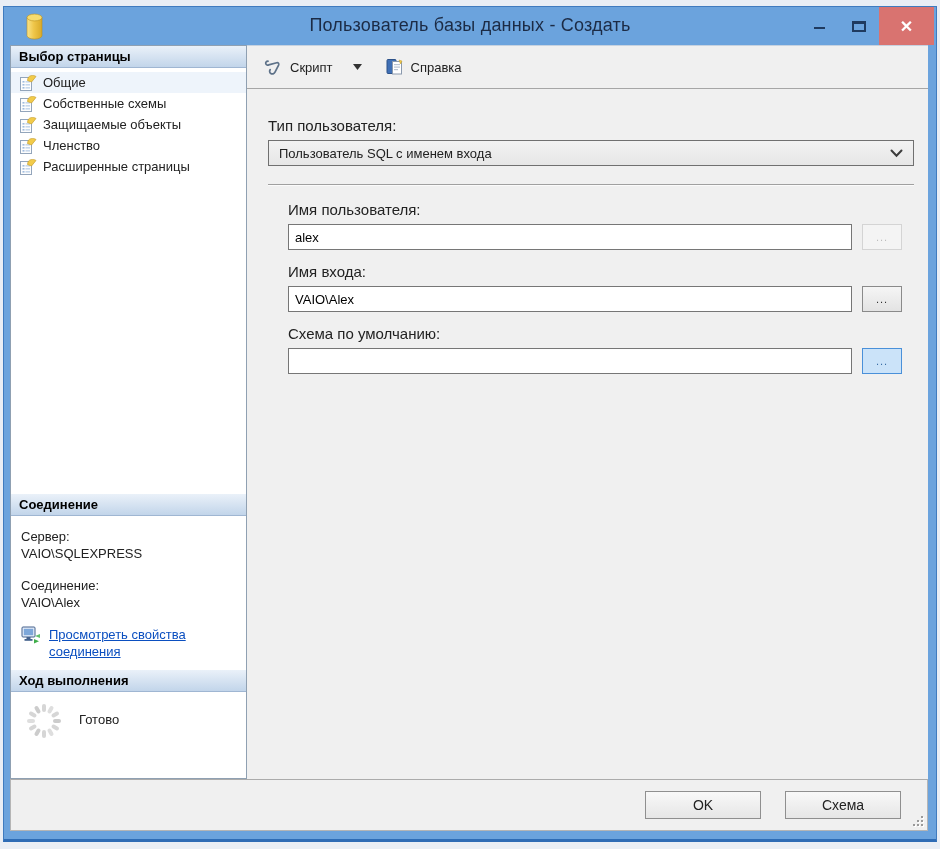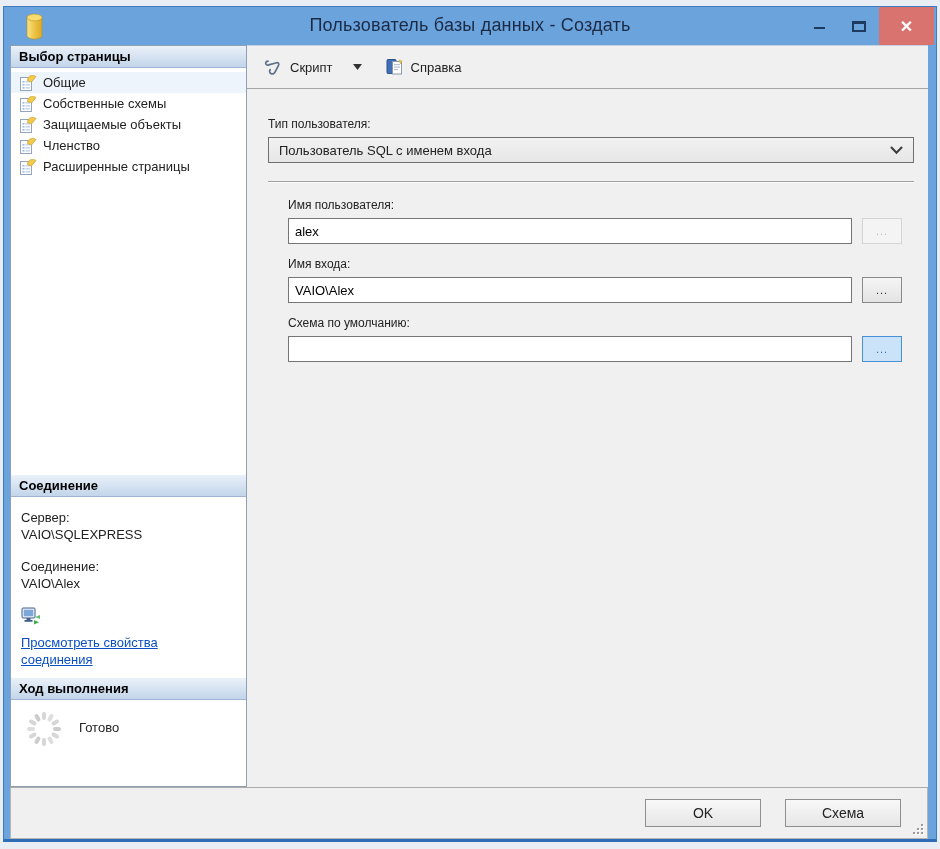--- a/index.html
+++ b/index.html
@@ -27,49 +27,49 @@
   }
   .controls { margin-left: auto; display: flex; align-items: stretch; z-index: 2; }
   .ctrl { width: 40px; display: flex; align-items: center; justify-content: center; cursor: default; }
   .min-glyph { width: 11px; height: 2px; background: #1f3a5f; margin-top: 4px; }
   .max-glyph { width: 14px; height: 11px; border: 2px solid #1f3a5f; border-top-width: 3px; background: transparent; }
   .ctrl-close {
     width: 55px; background: #d97370; color: #fff; font-size: 16px; font-weight: bold;
     display: flex; align-items: center; justify-content: center; margin-right: 2px;
   }
   
-  .inner { flex: 1; margin: 0 8px 0 6px; display: flex; flex-direction: column; min-height: 0; border-radius: 15px; }
+  .inner { flex: 1; margin: 0 8px 8px 6px; display: flex; flex-direction: column; min-height: 0; border-radius: 15px; }
   .body-row { flex: 1; display: flex; min-height: 0; }
   
   .sidebar {
     width: 237px; background: #fff; border: 1px solid #8fa0b2;
     display: flex; flex-direction: column; font-size: 13px;
   }
   .s-header {
     flex: 0 0 22px; background: linear-gradient(#eaf1f9, #c2d5ea);
     border-bottom: 1px solid #9fb6d2; font-weight: bold; font-size: 13px;
     padding: 3px 8px 0; color: #000;
   }
   .page-list { flex: 1; padding-top: 4px; overflow: hidden; }
   .page-item { display: flex; align-items: center; gap: 6px; height: 21px; padding-left: 9px; cursor: default; }
   .page-item.selected { background: #eef4fb; }
   .page-item .lbl { white-space: nowrap; }
   .conn-block { padding: 12px 10px 10px; }
   .kv { margin-bottom: 15px; line-height: 17px; }
-  .link-row { display: flex; gap: 8px; align-items: flex-start; flex-direction: column; }
+  .link-row { display: flex; gap: 8px; align-items: flex-start; }
   .link-row a { color: #0b4fc0; text-decoration: underline; width: 158px; display: inline-block; line-height: 17px; cursor: pointer; }
   .prog-block { flex: 0 0 86px; display: flex; align-items: flex-start; gap: 16px; padding: 10px 0 0 14px; }
   .prog-block .status { margin-top: 10px; }
   
   .main { flex: 1; background: #f0f0f0; border-top: 1px solid #c6d2e0; display: flex; flex-direction: column; min-width: 0; gap: 6px; }
   .toolbar { flex: 0 0 43px; display: flex; align-items: center; padding-left: 10px; border-bottom: 1px solid #a6a6a6; }
   .tb-btn { display: flex; align-items: center; gap: 7px; font-size: 13px; padding: 5px 6px; cursor: default; }
   .tb-drop { padding: 5px 8px; margin-left: 6px; margin-right: 10px; cursor: default; }
   .content { flex: 1; padding: 22px 14px 0 21px; }
-  .form-label { font-size: 12px; margin-bottom: 6px; }
+  .form-label { font-size: 15px; margin-bottom: 6px; }
   .combo {
     height: 26px; border: 1px solid #707070; background: linear-gradient(#f2f2f2, #e6e6e6);
     display: flex; align-items: center; justify-content: space-between;
     padding: 0 10px; font-size: 13px; cursor: default;
   }
   .divider { margin: 18px 0 16px; border-top: 1px solid #a0a0a0; box-shadow: 0 1px 0 #fbfbfb; height: 0; }
   .fields { margin-left: 20px; margin-right: 12px; }
   .field { margin-bottom: 13px; }
   .field-row { display: flex; gap: 10px; }
   .textbox {

